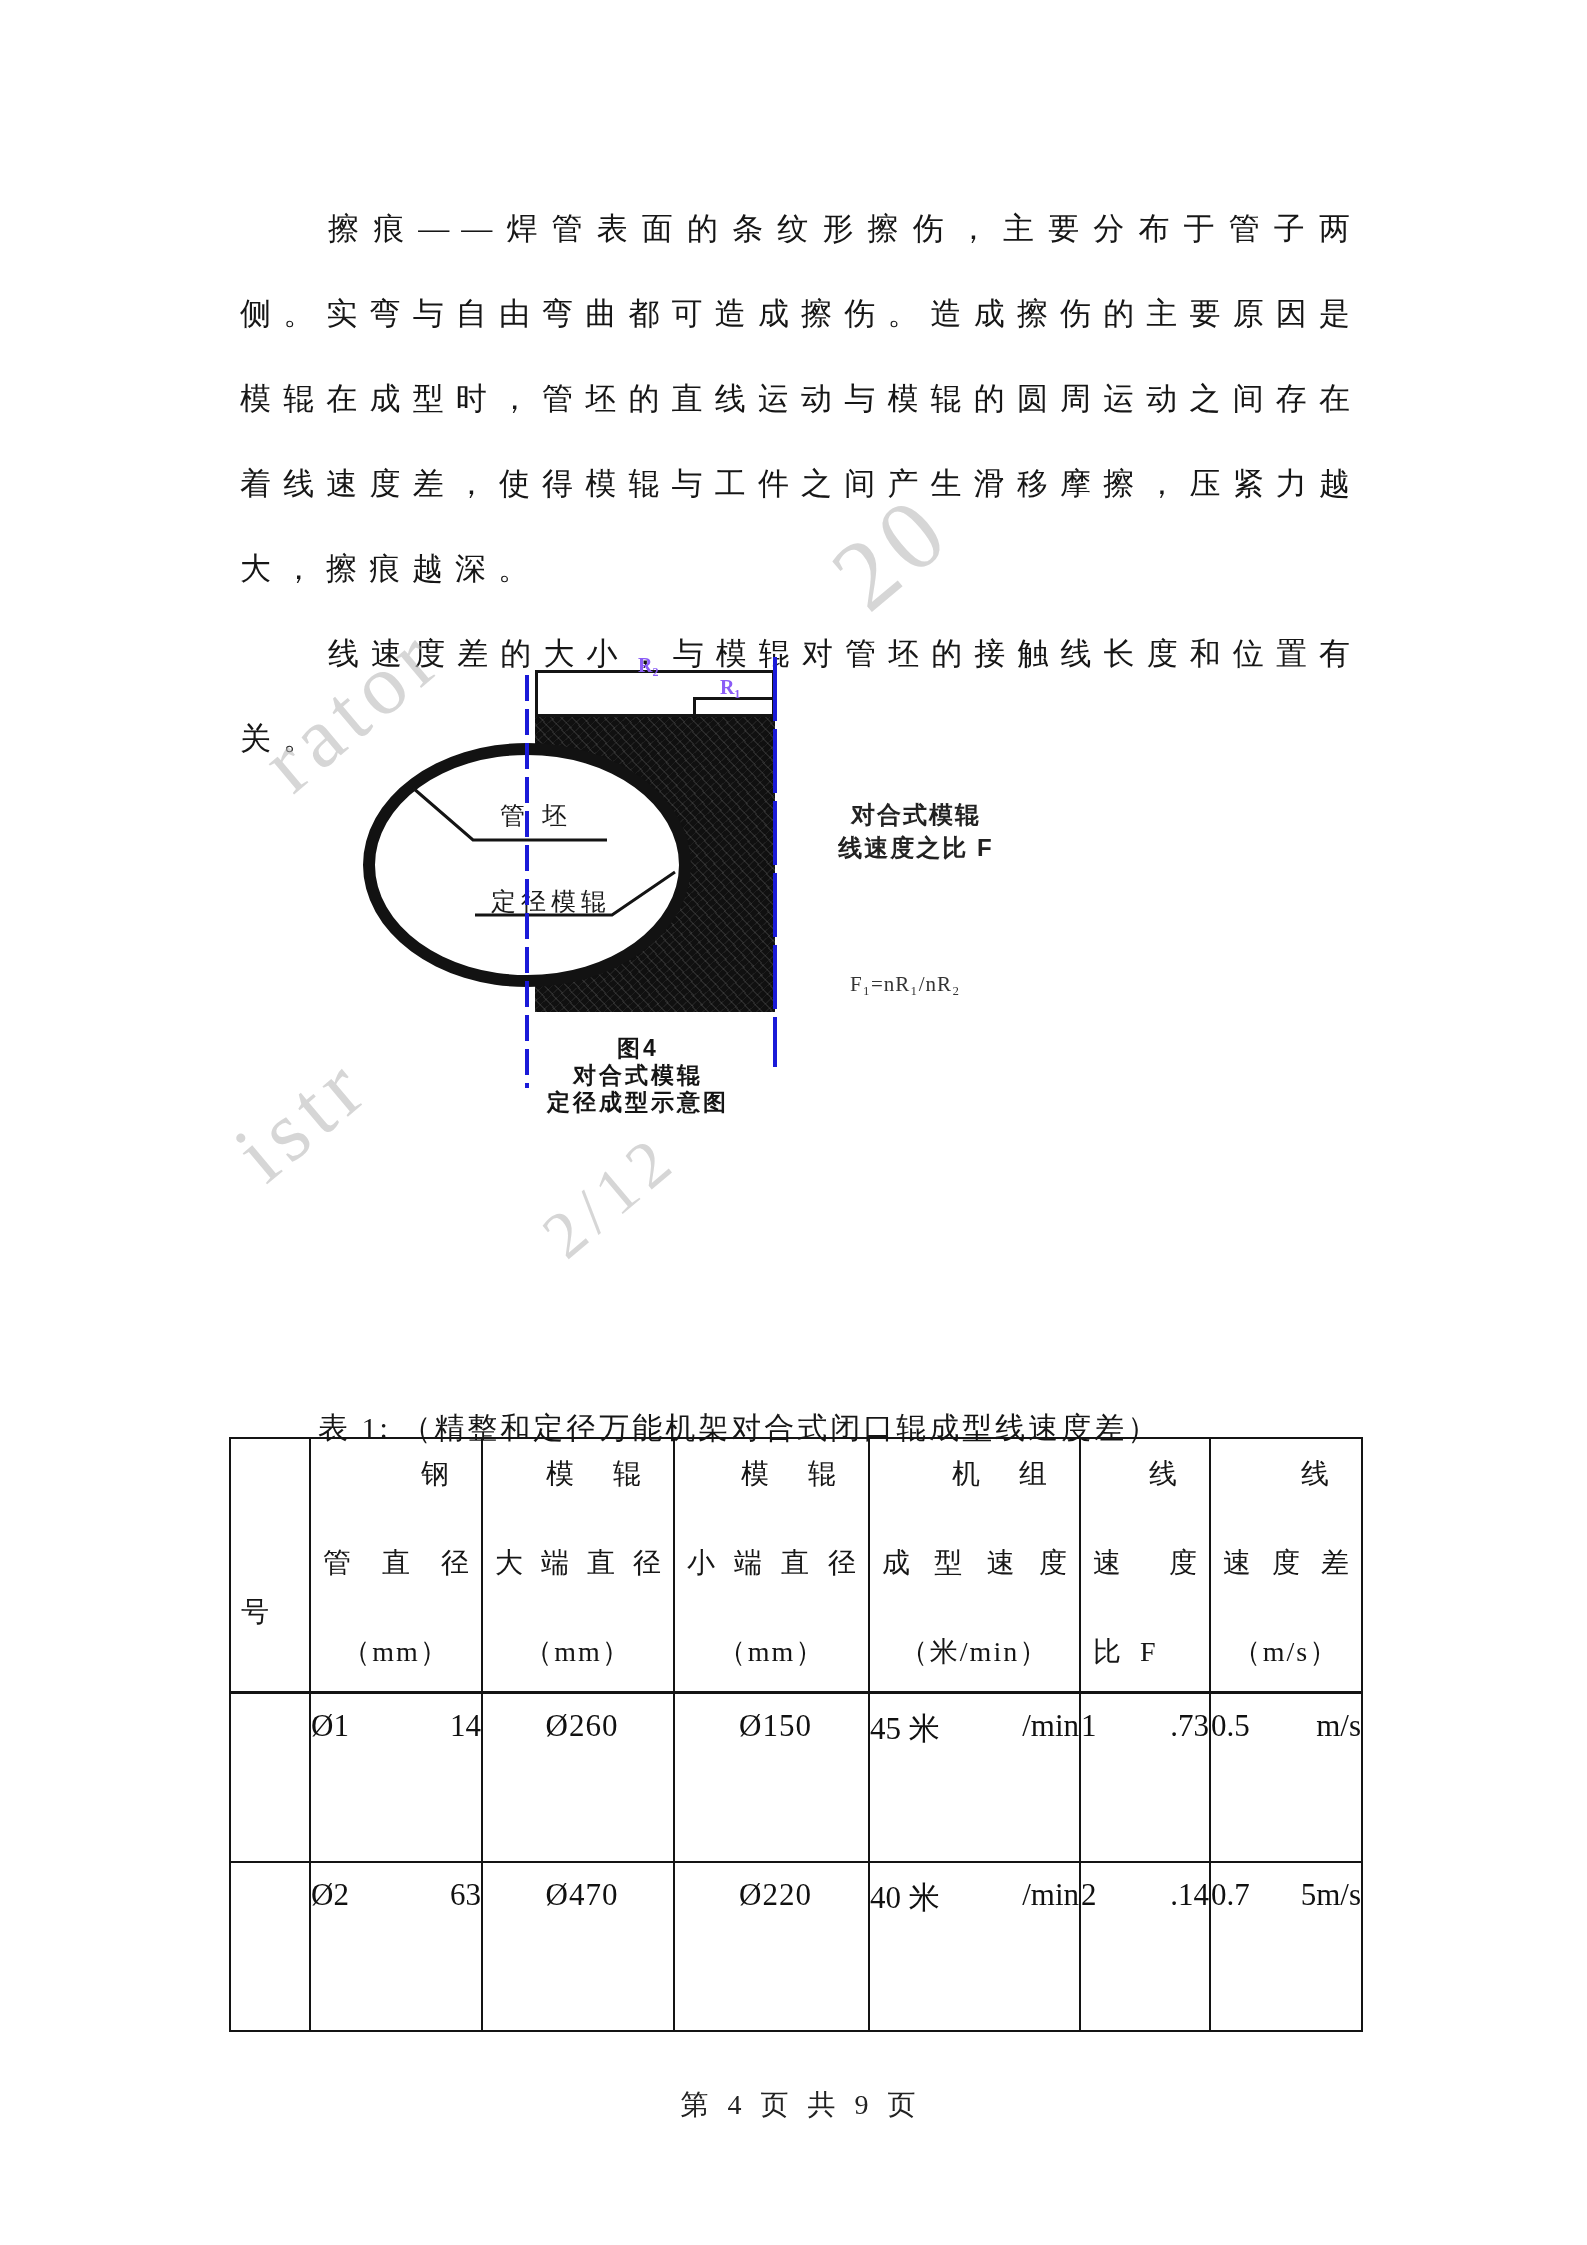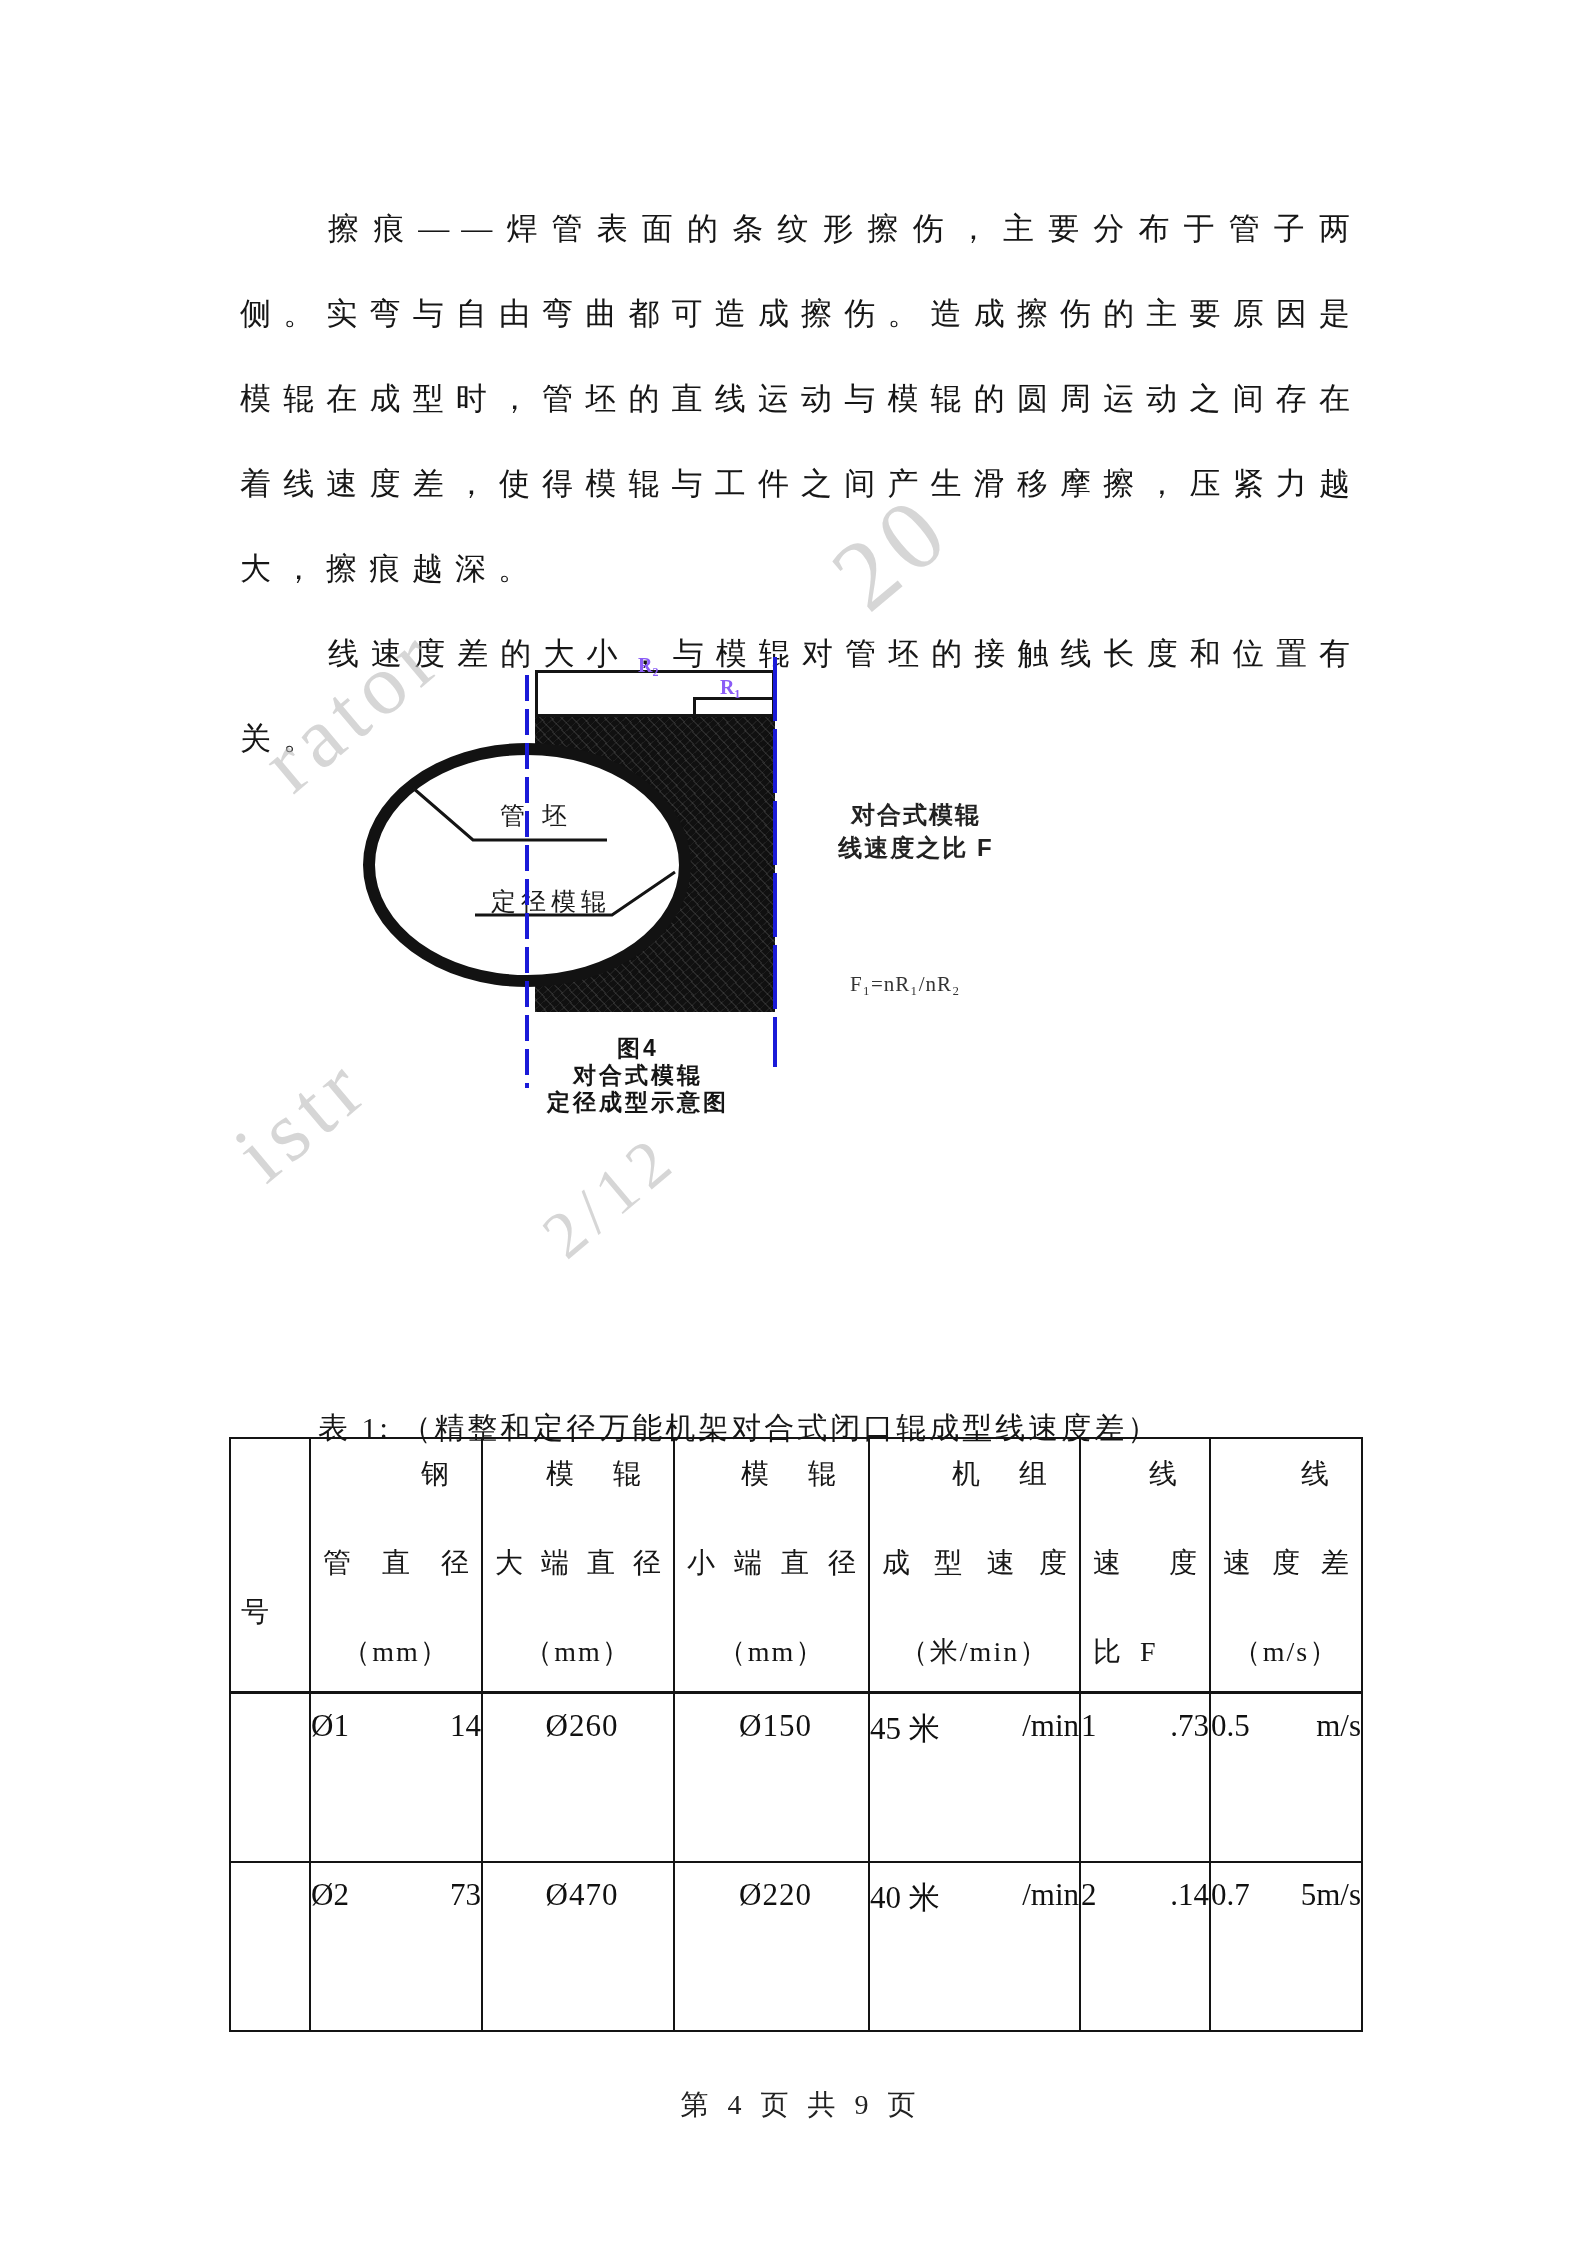--- a/index.html
+++ b/index.html
@@ -285,21 +285,21 @@
             <div class="dcell">
         <div class="dl-top"></div>
         <div class="dl-mid"></div>
         <div class="dl-bot"></div>
       </div>
           </td>
       <td>
             <div class="dcell">
         <div class="dl-top">Ø2</div>
         <div class="dl-mid"></div>
-        <div class="dl-bot">73</div>
+        <div class="dl-bot">63</div>
       </div>
           </td>
       <td>
             <div class="dcell">
         <div class="dl-top"></div>
         <div class="dl-mid">Ø470</div>
         <div class="dl-bot"></div>
       </div>
           </td>
       <td>

